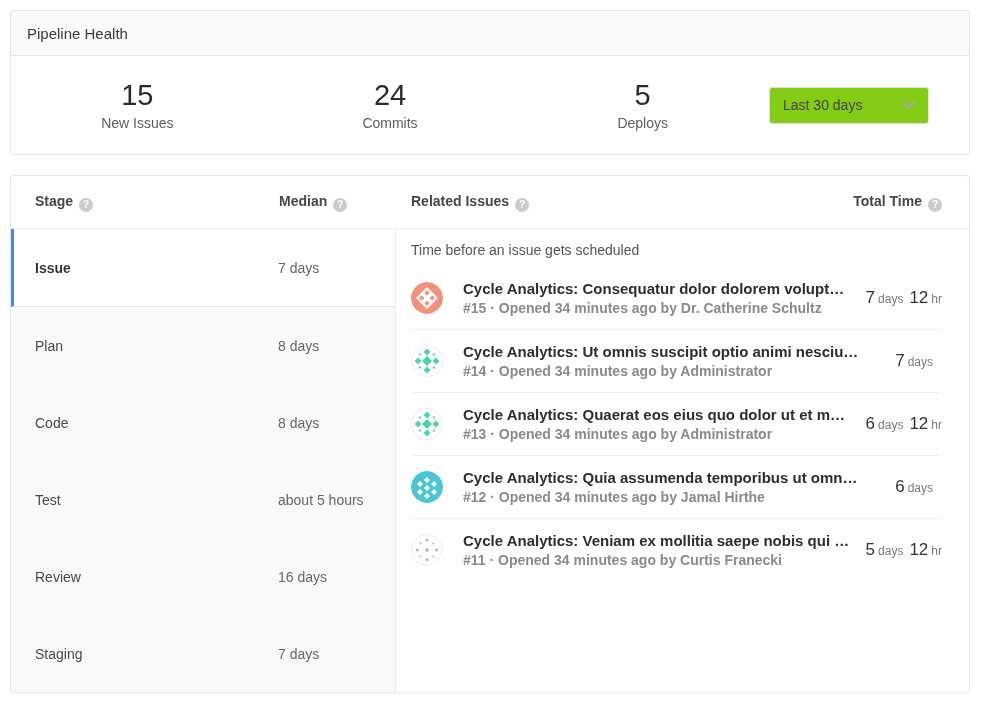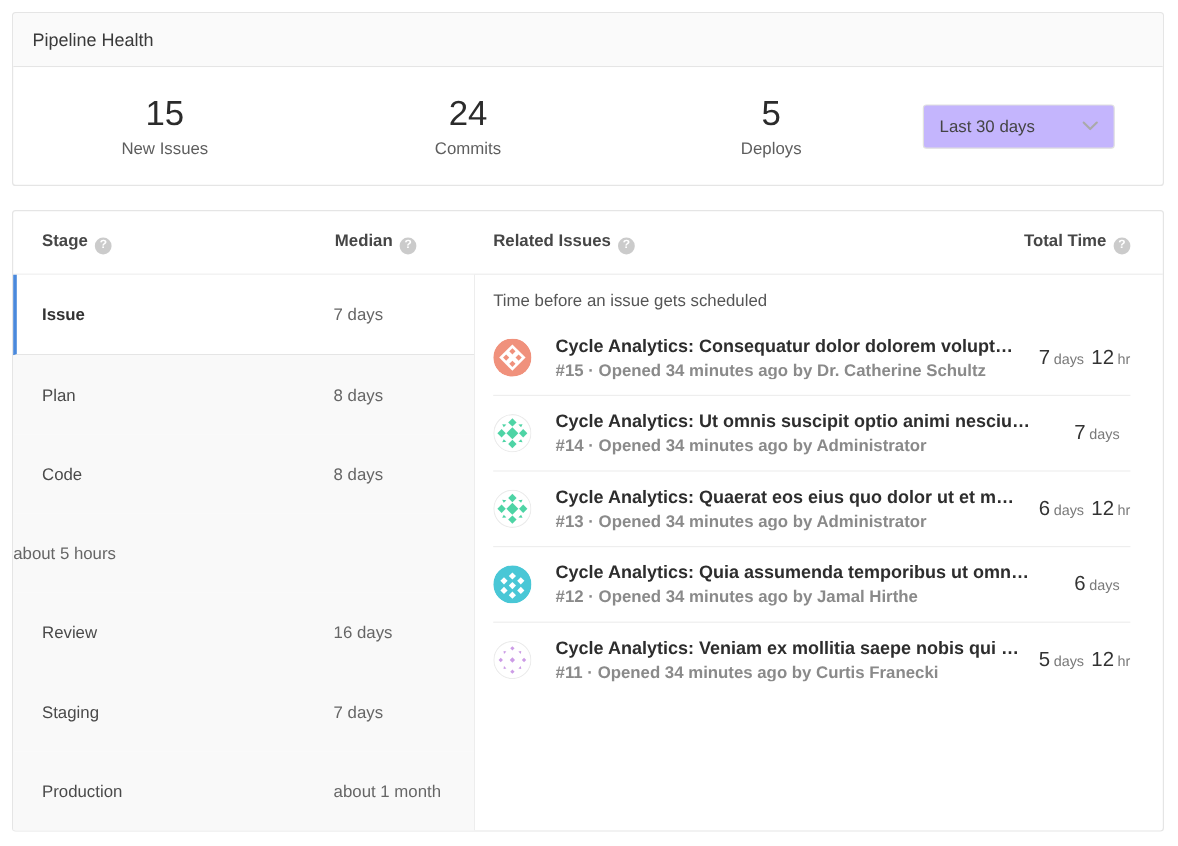--- a/index.html
+++ b/index.html
@@ -14,21 +14,21 @@
   .ph-card { top:10px; height:145px; display:flex; flex-direction:column; }
   .ph-header { height:45px; background:#fafafa; border-bottom:1px solid #e5e5e5;
     border-radius:3px 3px 0 0; display:flex; align-items:center; padding:0 16px;
     font-size:15px; color:#3a3a3a; }
   .ph-body { flex:1; display:flex; align-items:center; padding-right:40px; }
   .stats { flex:1; display:flex; }
   .stat { flex:1; text-align:center; }
   .stat-value { font-size:29px; line-height:1.15; color:#2b2b2b; }
   .stat-label { font-size:14px; color:#5e5e5e; margin-top:2px; }
   .dropdown { width:160px; height:37px; border:1px solid #e0e0e0; border-radius:3px;
-    background:#c4b5fd; display:flex; align-items:center; justify-content:space-between;
+    background:#84cc16; display:flex; align-items:center; justify-content:space-between;
     padding:0 13px; font-size:14px; color:#444; cursor:pointer; }
   .chev { display:block; }
 
   
   .ca-card { top:175px; height:518px; display:flex; flex-direction:column; }
   .thead { height:53px; min-height:53px; display:flex; align-items:center;
     border-bottom:1px solid #ededed; font-size:14px; font-weight:bold; color:#464646; }
   .th-left { width:385px; display:flex; align-items:flex-end; }
   .th-stage { flex:1; padding-left:24px; }
   .th-median { width:117px; }
@@ -131,33 +131,30 @@
         </div>
         <div class="stage-row">
           <span class="stage-name">Plan</span>
           <span class="stage-median">8 days</span>
         </div>
         <div class="stage-row">
           <span class="stage-name">Code</span>
           <span class="stage-median">8 days</span>
         </div>
         <div class="stage-row">
+          <span class="stage-name">Test</span>
           <span class="stage-median">about 5 hours</span>
         </div>
         <div class="stage-row">
           <span class="stage-name">Review</span>
           <span class="stage-median">16 days</span>
         </div>
         <div class="stage-row">
           <span class="stage-name">Staging</span>
           <span class="stage-median">7 days</span>
-        </div>
-        <div class="stage-row">
-          <span class="stage-name">Production</span>
-          <span class="stage-median">about 1 month</span>
         </div>
       </div>
 
       <div class="issues">
         <div class="stage-desc">Time before an issue gets scheduled</div>
 
         <div class="issue-item">
           <div class="avatar">
             <svg width="32" height="32" viewBox="0 0 32 32">
               <circle cx="16" cy="16" r="16" fill="#f0917c"></circle>

